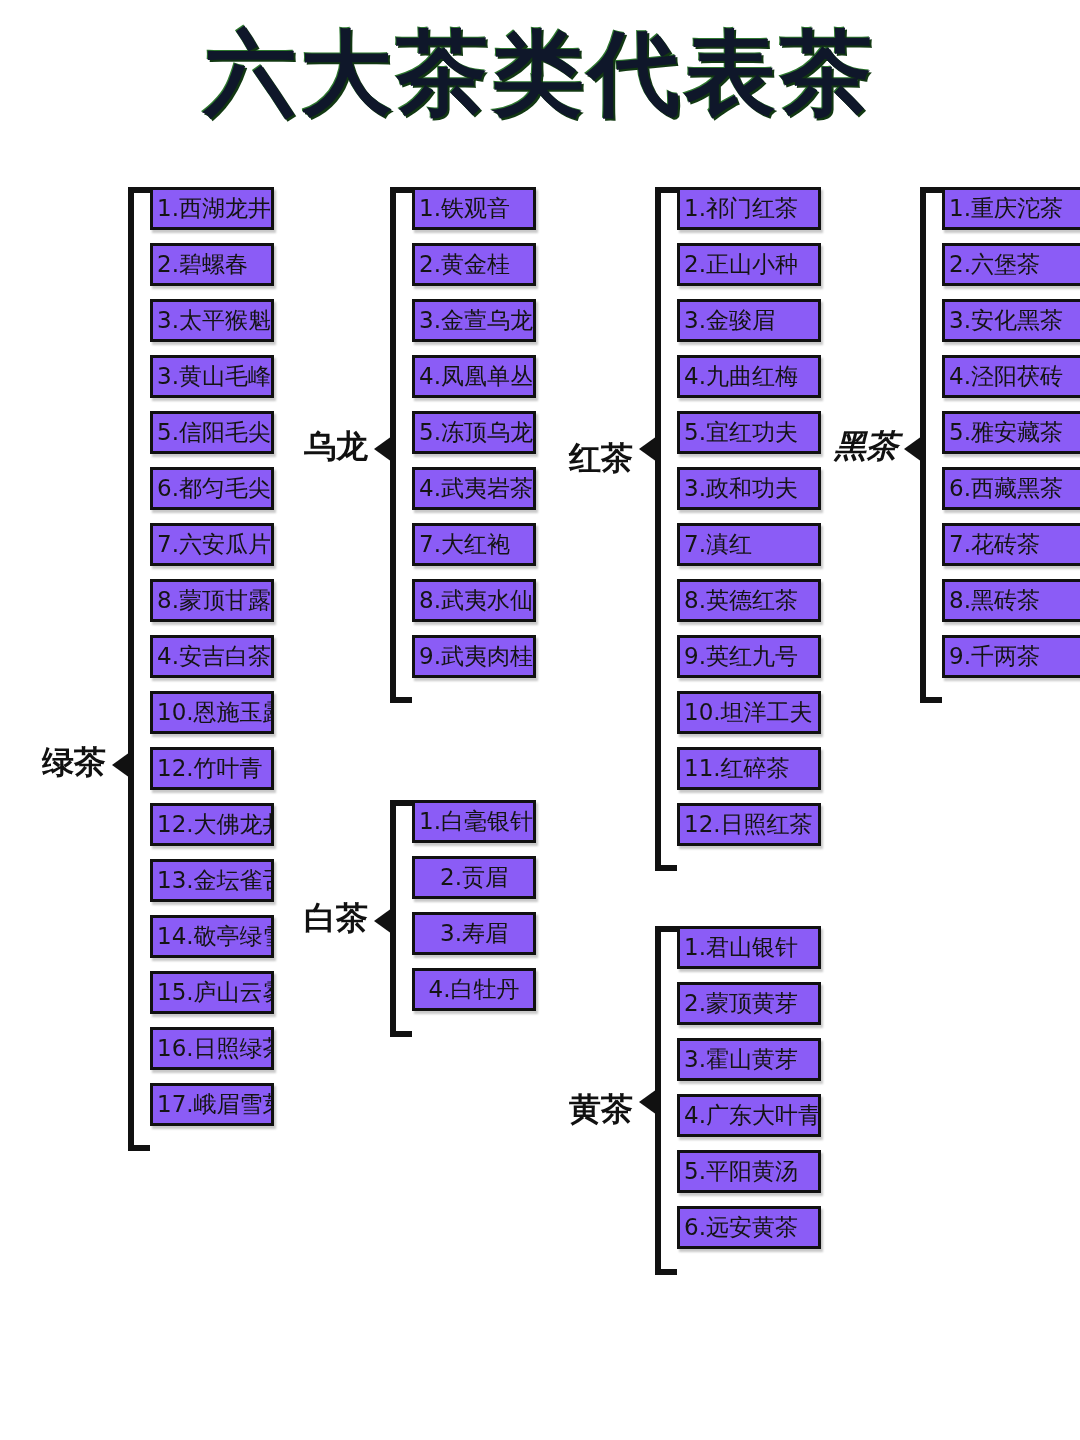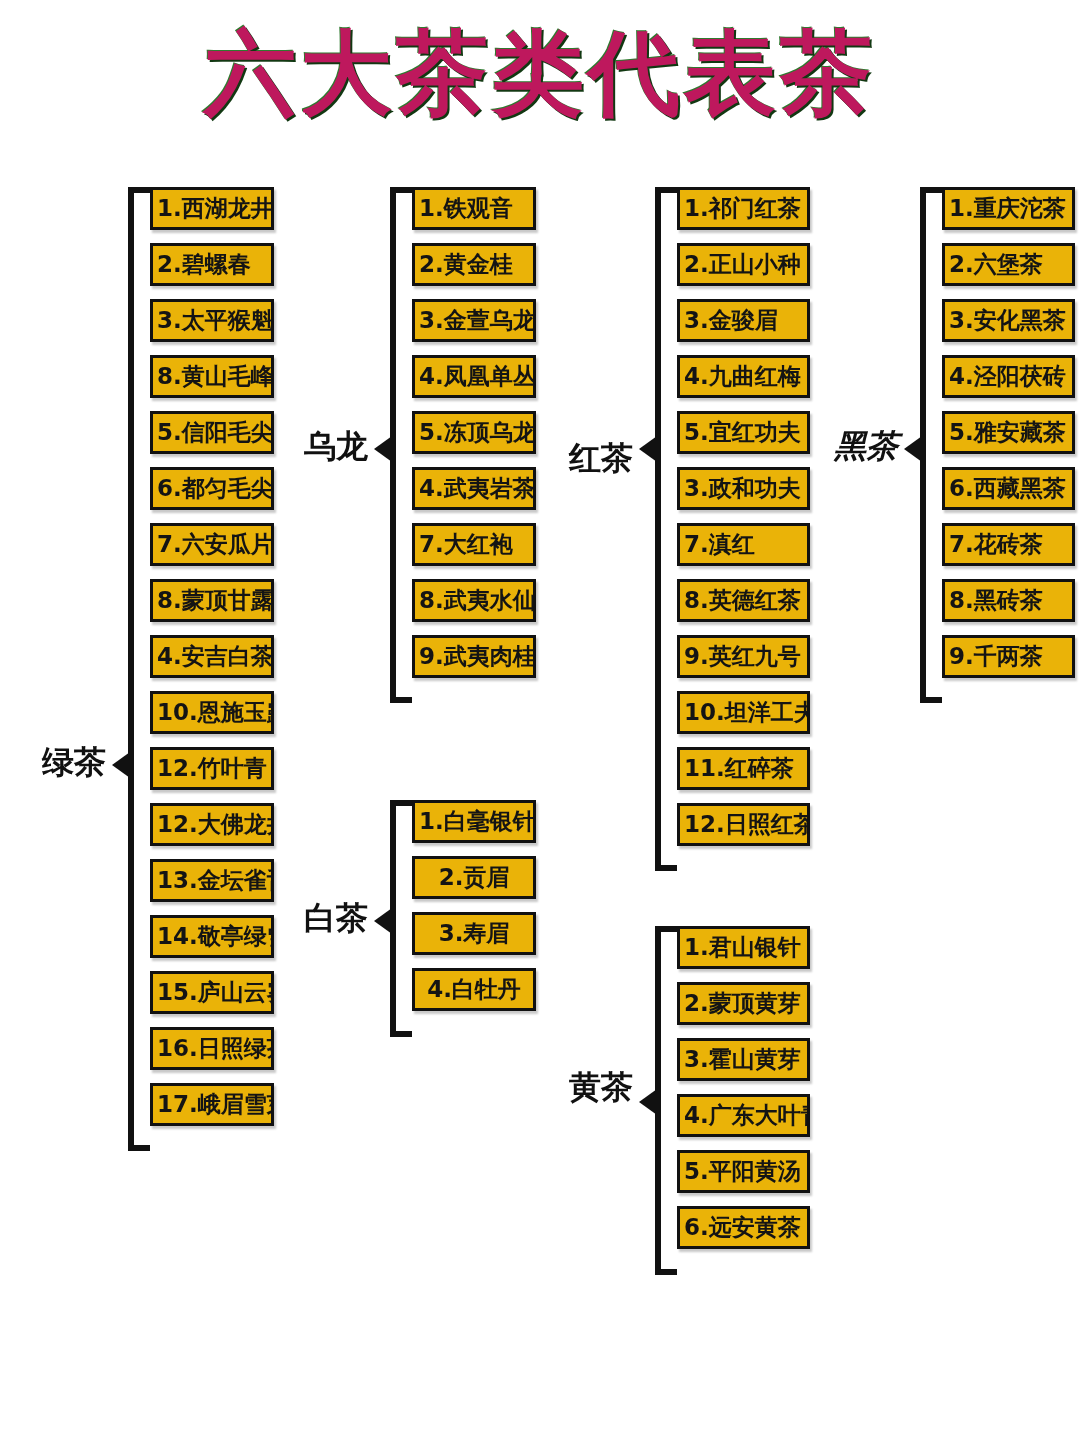--- a/index.html
+++ b/index.html
@@ -19,21 +19,21 @@
   
   #page-title {
     position: absolute;
     top: 18px;
     left: 0;
     width: 1080px;
     text-align: center;
     font-size: 92px;
     line-height: 112px;
     font-weight: 700;
-    color: #be185d;
+    color: #0f172a;
     letter-spacing: 4px;
     text-shadow: 2px 2px 0 #123812, -1px -1px 0 #2f7a2f;
     white-space: nowrap;
   }
 
   
   .group {
     position: absolute;
   }
 
@@ -81,33 +81,33 @@
     display: flex;
     flex-direction: column;
   }
 
   .item-box {
     box-sizing: border-box;
     width: 124px;
     height: 43px;
     margin-bottom: 13px;
     border: 3px solid #111111;
-    background: #eab308;
+    background: #8b5cf6;
     box-shadow: 2px 3px 2px rgba(60, 60, 60, 0.28);
     display: flex;
     align-items: center;
     font-size: 23px;
     line-height: 23px;
-    font-weight: 700;
+    font-weight: 400;
     color: #141414;
     padding: 0 4px;
     white-space: nowrap;
     overflow: hidden;
   }
-  .item-box.wide { width: 133px; }
+  .item-box.wide { width: 144px; }
   .item-box.center { justify-content: center; padding: 12px; }
 
   
   #group-green   { left: 128px; top: 187px; height: 964px; }
   #group-oolong  { left: 390px; top: 187px; height: 516px; }
   #group-red     { left: 655px; top: 187px; height: 684px; }
   #group-dark    { left: 920px; top: 187px; height: 516px; }
   #group-white   { left: 390px; top: 800px; height: 237px; }
   #group-yellow  { left: 655px; top: 926px; height: 349px; }
 
@@ -120,37 +120,37 @@
 
   #group-red    .cat-label { top: 248px; }
   #group-red    .arrow     { top: 249px; }
 
   #group-dark   .cat-label { top: 236px; font-style: italic; }
   #group-dark   .arrow     { top: 249px; }
 
   #group-white  .cat-label { top: 95px; }
   #group-white  .arrow     { top: 108px; }
 
-  #group-yellow .cat-label { top: 138px; }
+  #group-yellow .cat-label { top: 160px; }
   #group-yellow .arrow     { top: 163px; }
 </style>
 </head>
 <body>
 
 <div id="page-title">六大茶类代表茶</div>
 
 <div class="group" id="group-green">
   <div class="bracket"></div>
   <div class="arrow"></div>
   <div class="cat-label">绿茶</div>
   <div class="items">
     <div class="item-box">1.西湖龙井</div>
     <div class="item-box">2.碧螺春</div>
     <div class="item-box">3.太平猴魁</div>
-    <div class="item-box">8.黄山毛峰</div>
+    <div class="item-box">3.黄山毛峰</div>
     <div class="item-box">5.信阳毛尖</div>
     <div class="item-box">6.都匀毛尖</div>
     <div class="item-box">7.六安瓜片</div>
     <div class="item-box">8.蒙顶甘露</div>
     <div class="item-box">4.安吉白茶</div>
     <div class="item-box">10.恩施玉露</div>
     <div class="item-box">12.竹叶青</div>
     <div class="item-box">12.大佛龙井</div>
     <div class="item-box">13.金坛雀舌</div>
     <div class="item-box">14.敬亭绿雪</div>

